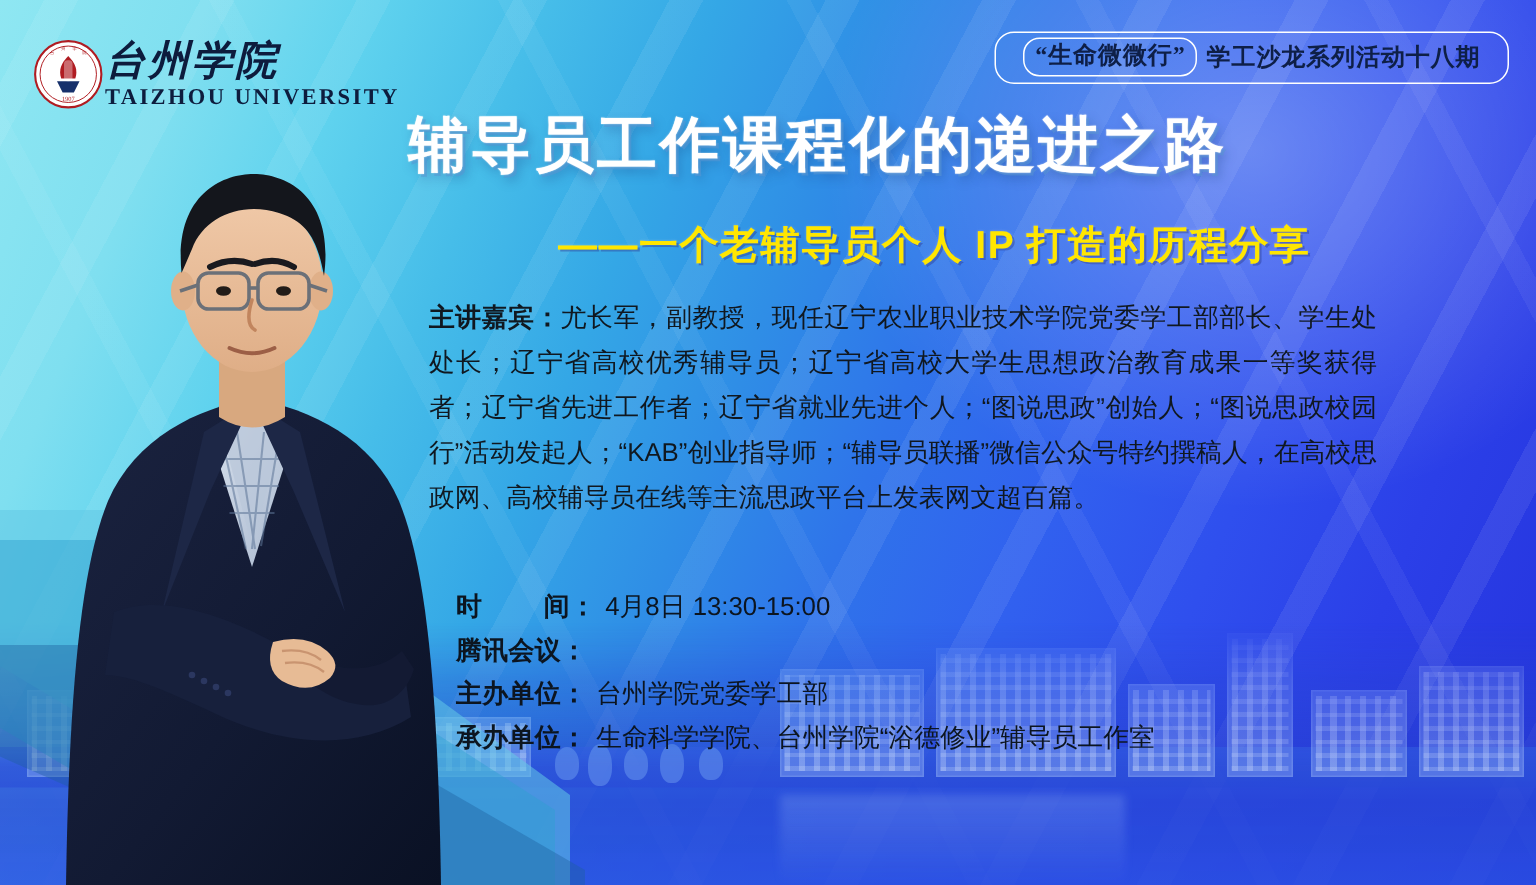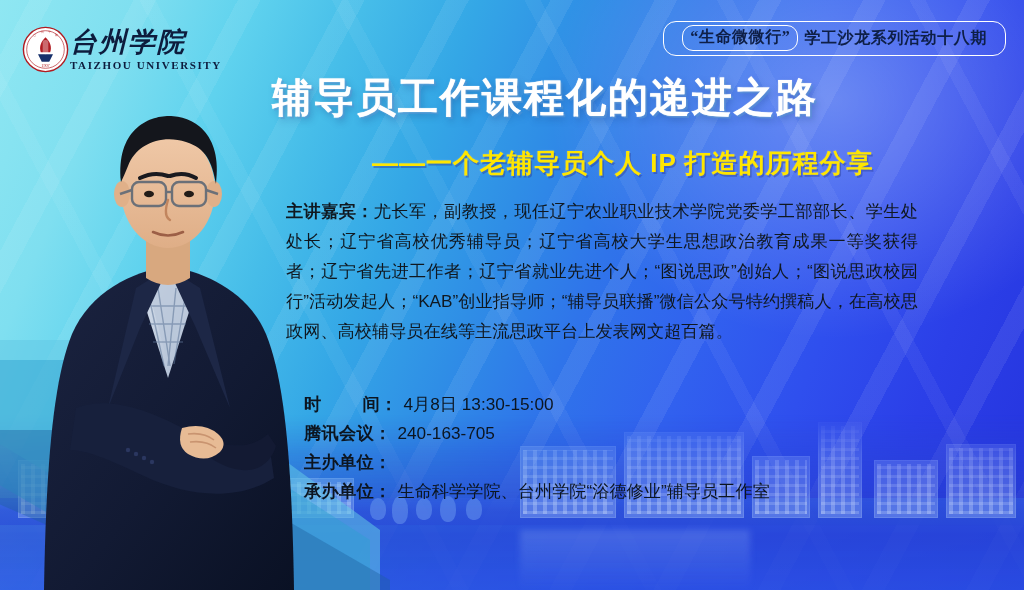--- a/index.html
+++ b/index.html
@@ -90,21 +90,21 @@
   .logo-wrap{position:absolute;left:22px;top:26px;display:flex;align-items:center;gap:1px;}
   .logo-mark{width:47px;height:47px;flex:0 0 auto;}
   .logo-text{display:flex;flex-direction:column;line-height:1;}
   .logo-cn{
     font-family:"Liberation Serif","DejaVu Serif",serif;
     font-size:27px;font-weight:700;color:#0d1c3d;letter-spacing:2px;
     font-style:italic;
   }
   .logo-en{
     font-family:"Liberation Serif","DejaVu Serif",serif;
-    font-size:11px;font-weight:700;color:#0d1c3d;letter-spacing:1.6px;margin-top:4px;
+    font-size:15px;font-weight:700;color:#0d1c3d;letter-spacing:1.6px;margin-top:4px;
   }
 
   
   .badge{
     position:absolute;right:18px;top:21px;
     display:flex;align-items:center;gap:4px;
     padding:3px 18px 4px;
     border:1.3px solid #ffffff;border-radius:13px;
     color:#0e1f47;
     font-family:"Liberation Serif","DejaVu Serif",serif;
@@ -323,25 +323,25 @@
 
   <div class="info">
     <div class="row">
       <span class="lab spread">时间</span>
       <span class="lab">：</span>
       <span class="val">4月8日  13:30-15:00</span>
     </div>
     <div class="row">
       <span class="lab">腾讯会议</span>
       <span class="lab">：</span>
-      <span class="val">240-163-705</span>
     </div>
     <div class="row">
       <span class="lab">主办单位</span>
       <span class="lab">：</span>
+      <span class="val">台州学院党委学工部</span>
     </div>
     <div class="row">
       <span class="lab">承办单位</span>
       <span class="lab">：</span>
       <span class="val">生命科学学院、台州学院“浴德修业”辅导员工作室</span>
     </div>
   </div>
 
 </div>
 

